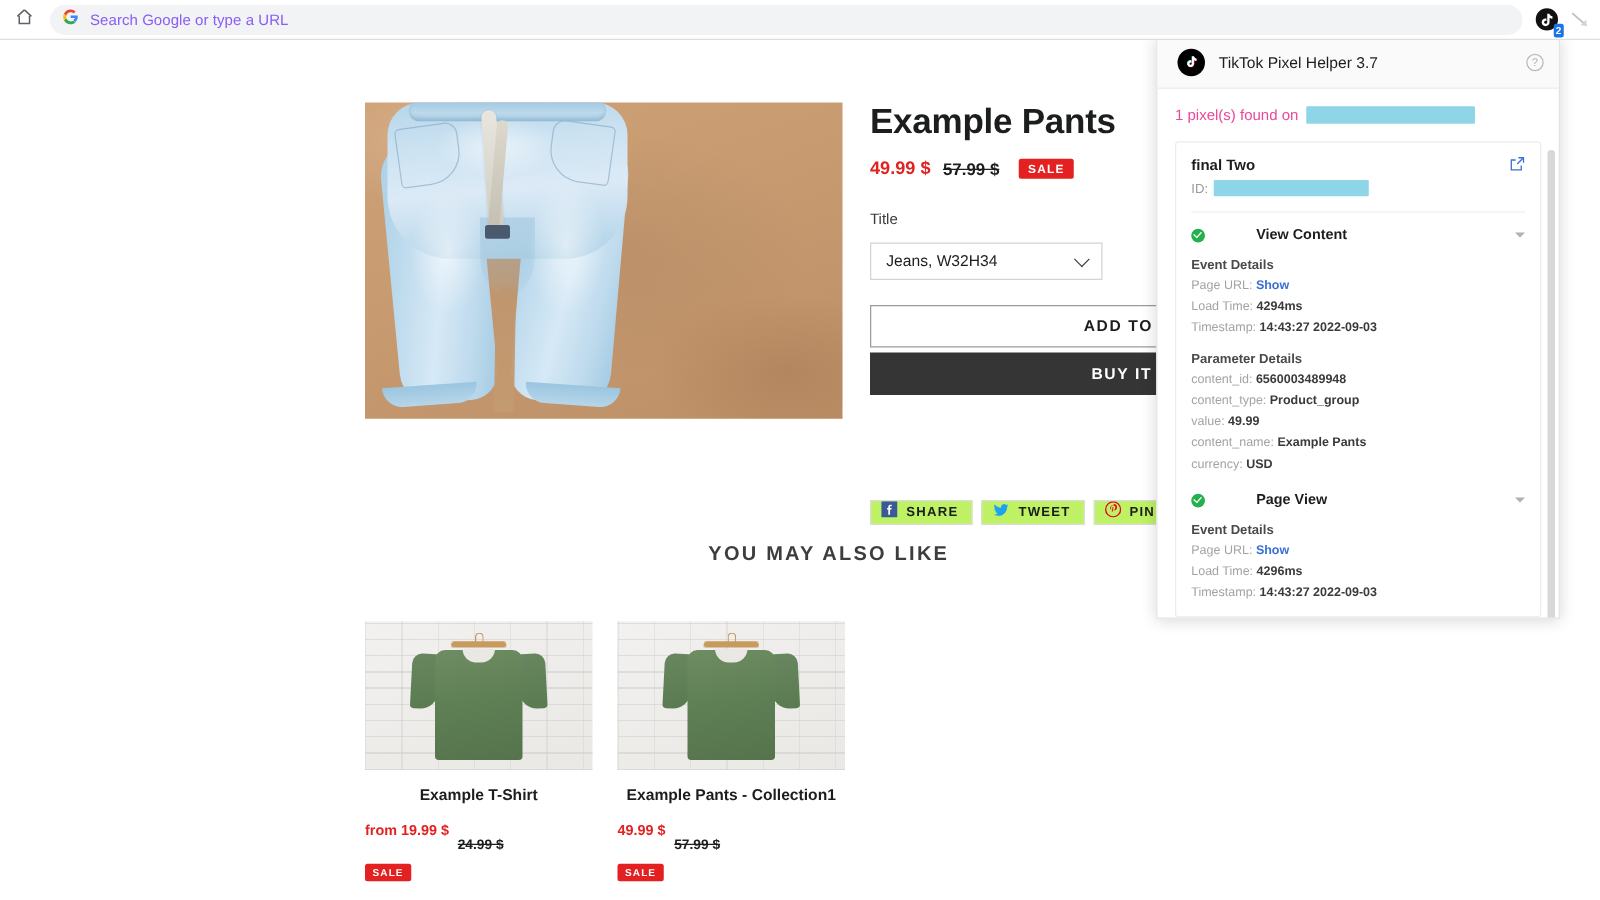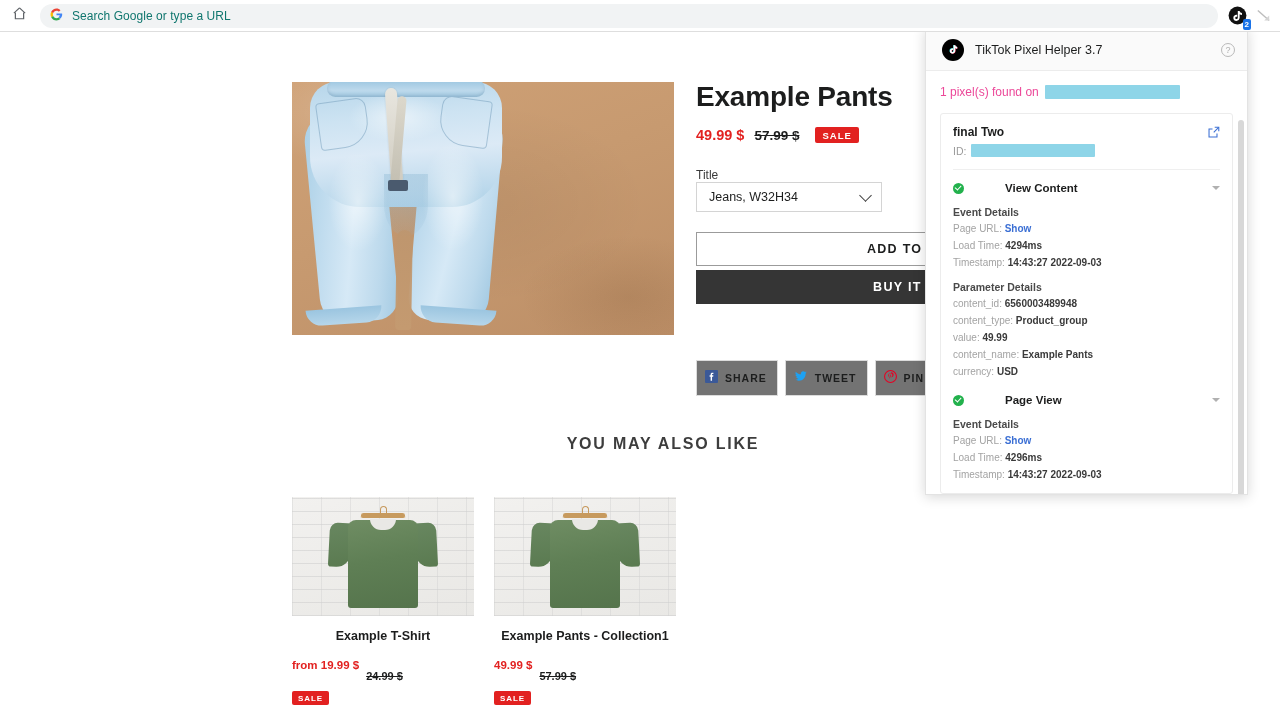--- a/index.html
+++ b/index.html
@@ -27,21 +27,21 @@
   #omnibox {
     flex: 1;
     height: 24px;
     margin: 0 6px 0 6px;
     background: #f1f3f4;
     border-radius: 13px;
     display: flex; align-items: center;
     padding-left: 10px;
   }
   #omnibox-text {
-    font-size: 12px; color: #0f766e;
+    font-size: 12px; color: #8b5cf6;
     margin-left: 9px;
     letter-spacing: 0.05px;
   }
   #ext-area { display: flex; align-items: center; padding-right: 4px; }
   .ext-icon { width: 26px; height: 26px; position: relative;
               display: flex; align-items: center; justify-content: center; }
   #ext-badge {
     position: absolute; right: -1px; bottom: -1px;
     background: #1a73e8; color: #fff;
     font-size: 8px; line-height: 9px;
@@ -165,21 +165,21 @@
     text-decoration: line-through; margin-left: 10px;
   }
   #sale-badge {
     background: #e22120; color: #fff;
     font-size: 9.5px; font-weight: bold; letter-spacing: 1px;
     padding: 3px 7px 2px 7px; margin-left: 16px; border-radius: 2px;
   }
   #variant-label {
     margin-top: 25px; font-size: 12px; color: #3a3a3a;
   }
-  #variant-select-wrap { margin-top: 0; position: relative; width: 186px; }
+  #variant-select-wrap { margin-top: 12px; position: relative; width: 186px; }
   #variant-select {
     width: 186px; height: 30px;
     border: 1px solid #d4d4d4; background: #fff;
     font-size: 12.5px; color: #1c1d1d;
     padding-left: 12px; line-height: 28px;
   }
   #variant-chevron {
     position: absolute; right: 12px; top: 9px;
     width: 9px; height: 9px;
     border-right: 1.4px solid #3d3d3d;
@@ -194,23 +194,24 @@
   #add-to-cart-button {
     margin-top: 20px;
     border: 1px solid #9b9b9b; background: #fff; color: #1c1d1d;
   }
   #buy-it-now-button {
     margin-top: 4px;
     background: #353535; color: #ffffff;
   }
   #share-row { display: flex; margin-top: 56px; gap: 7px; }
   .share-button {
-    border: 1px solid #dcdcdc; background: #737373;
-    height: 36px; display: flex; align-items: center;
+    border: 1px solid #dcdcdc; background: #bef264;
+    height: 20px; display: flex; align-items: center;
     padding: 0 10px 0 8px;
+    margin-top: 28px;
   }
   .share-label {
     font-size: 10.5px; font-weight: bold;
     letter-spacing: 1px; color: #1c1d1d; margin-left: 7px;
   }
 
   
   #recommendations-heading {
     position: absolute; top: 403px; left: 0; width: 1280px;
     text-align: center;

